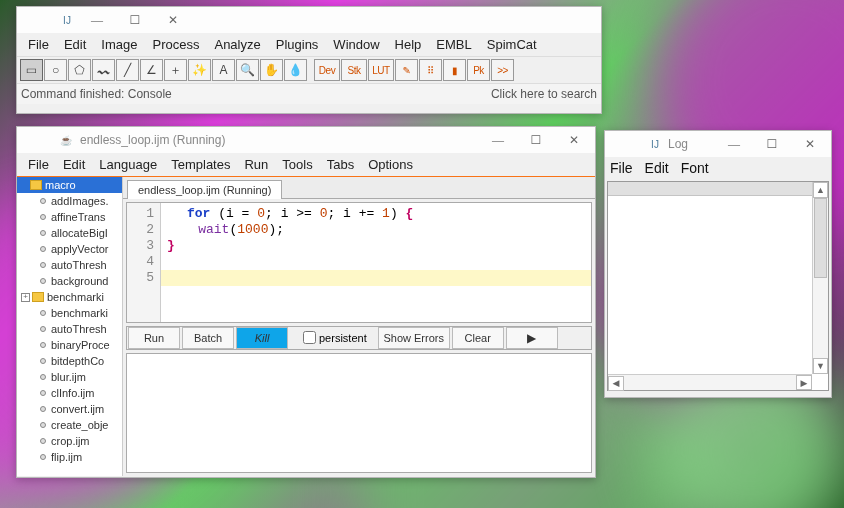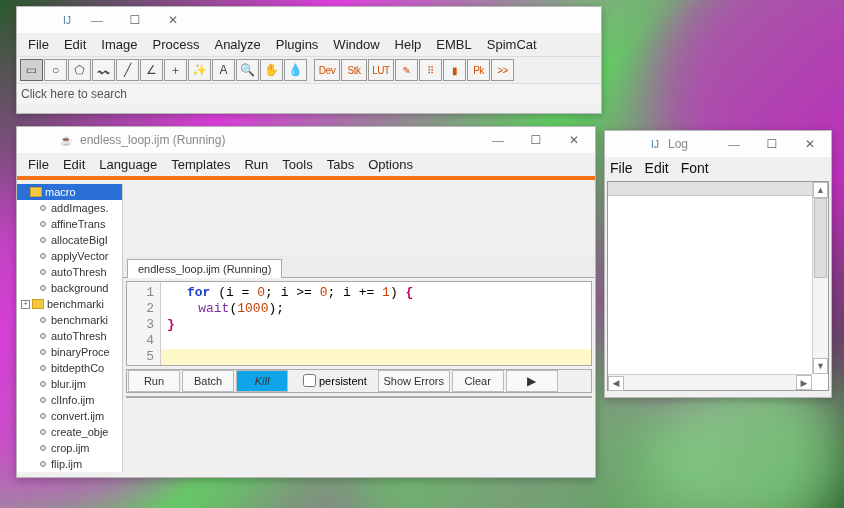--- a/index.html
+++ b/index.html
@@ -70,21 +70,21 @@
   #ij .status {
     display:flex; justify-content:space-between; padding:3px 4px;
     border-top:1px solid #ddd; background:#f4f4f4; color:#555;
     font-size:12px;
   }
 
   
   #ed { left:16px; top:126px; width:580px; height:352px; }
   #ed .menubar { display:flex; padding:0 4px; }
   #ed .menubar .mitem { padding:4px 7px; font-size:13px; color:#222; }
-  #ed .body { display:flex; height:calc(100% - 26px - 24px); border-top:4px solid #f97316;align-items:center; }
+  #ed .body { display:flex; height:calc(100% - 26px - 24px); border-top:1px solid #f97316; }
   #ed .tree {
     width:106px; overflow:hidden; border-right:1px solid #ccc;
     background:#fff; font-size:11px; line-height:16px;
   }
   #ed .tree .row { display:flex; align-items:center; padding-left:4px; white-space:nowrap; color:#333; }
   #ed .tree .row.selected { background:#2a70d6; color:#fff; }
   #ed .tree .folder-icon { width:12px;height:10px;background:#f6c742;border:1px solid #cfa020;margin-right:3px; }
   #ed .tree .file-icon { width:6px;height:6px;border-radius:50%;border:1px solid #888;background:#ddd;margin:0 5px 0 10px; }
   #ed .tree .expander {width:9px;height:9px;border:1px solid #888;display:inline-flex;align-items:center;justify-content:center;font-size:8px;color:#666;margin-right:2px;}
   #ed .tree .indent { display:inline-block; width:9px; }
@@ -181,20 +181,21 @@
       <div class="tbtn orange" style="width: 26px;">Dev</div>
       <div class="tbtn orange" style="width: 26px;">Stk</div>
       <div class="tbtn orange" style="width: 26px;">LUT</div>
       <div class="tbtn orange">✎</div>
       <div class="tbtn orange">⠿</div>
       <div class="tbtn orange">▮</div>
       <div class="tbtn orange">Pk</div>
       <div class="tbtn orange">&gt;&gt;</div>
     </div>
   <div class="status">
+    <span>Command finished: Console</span>
     <span>Click here to search</span>
   </div>
 </div>
 
 <div id="ed" class="window">
   <div class="titlebar">
     <span class="tico">☕</span>
     <span class="ttxt">endless_loop.ijm (Running)</span>
     <div class="winbtns">
       <div class="winbtn">—</div>

